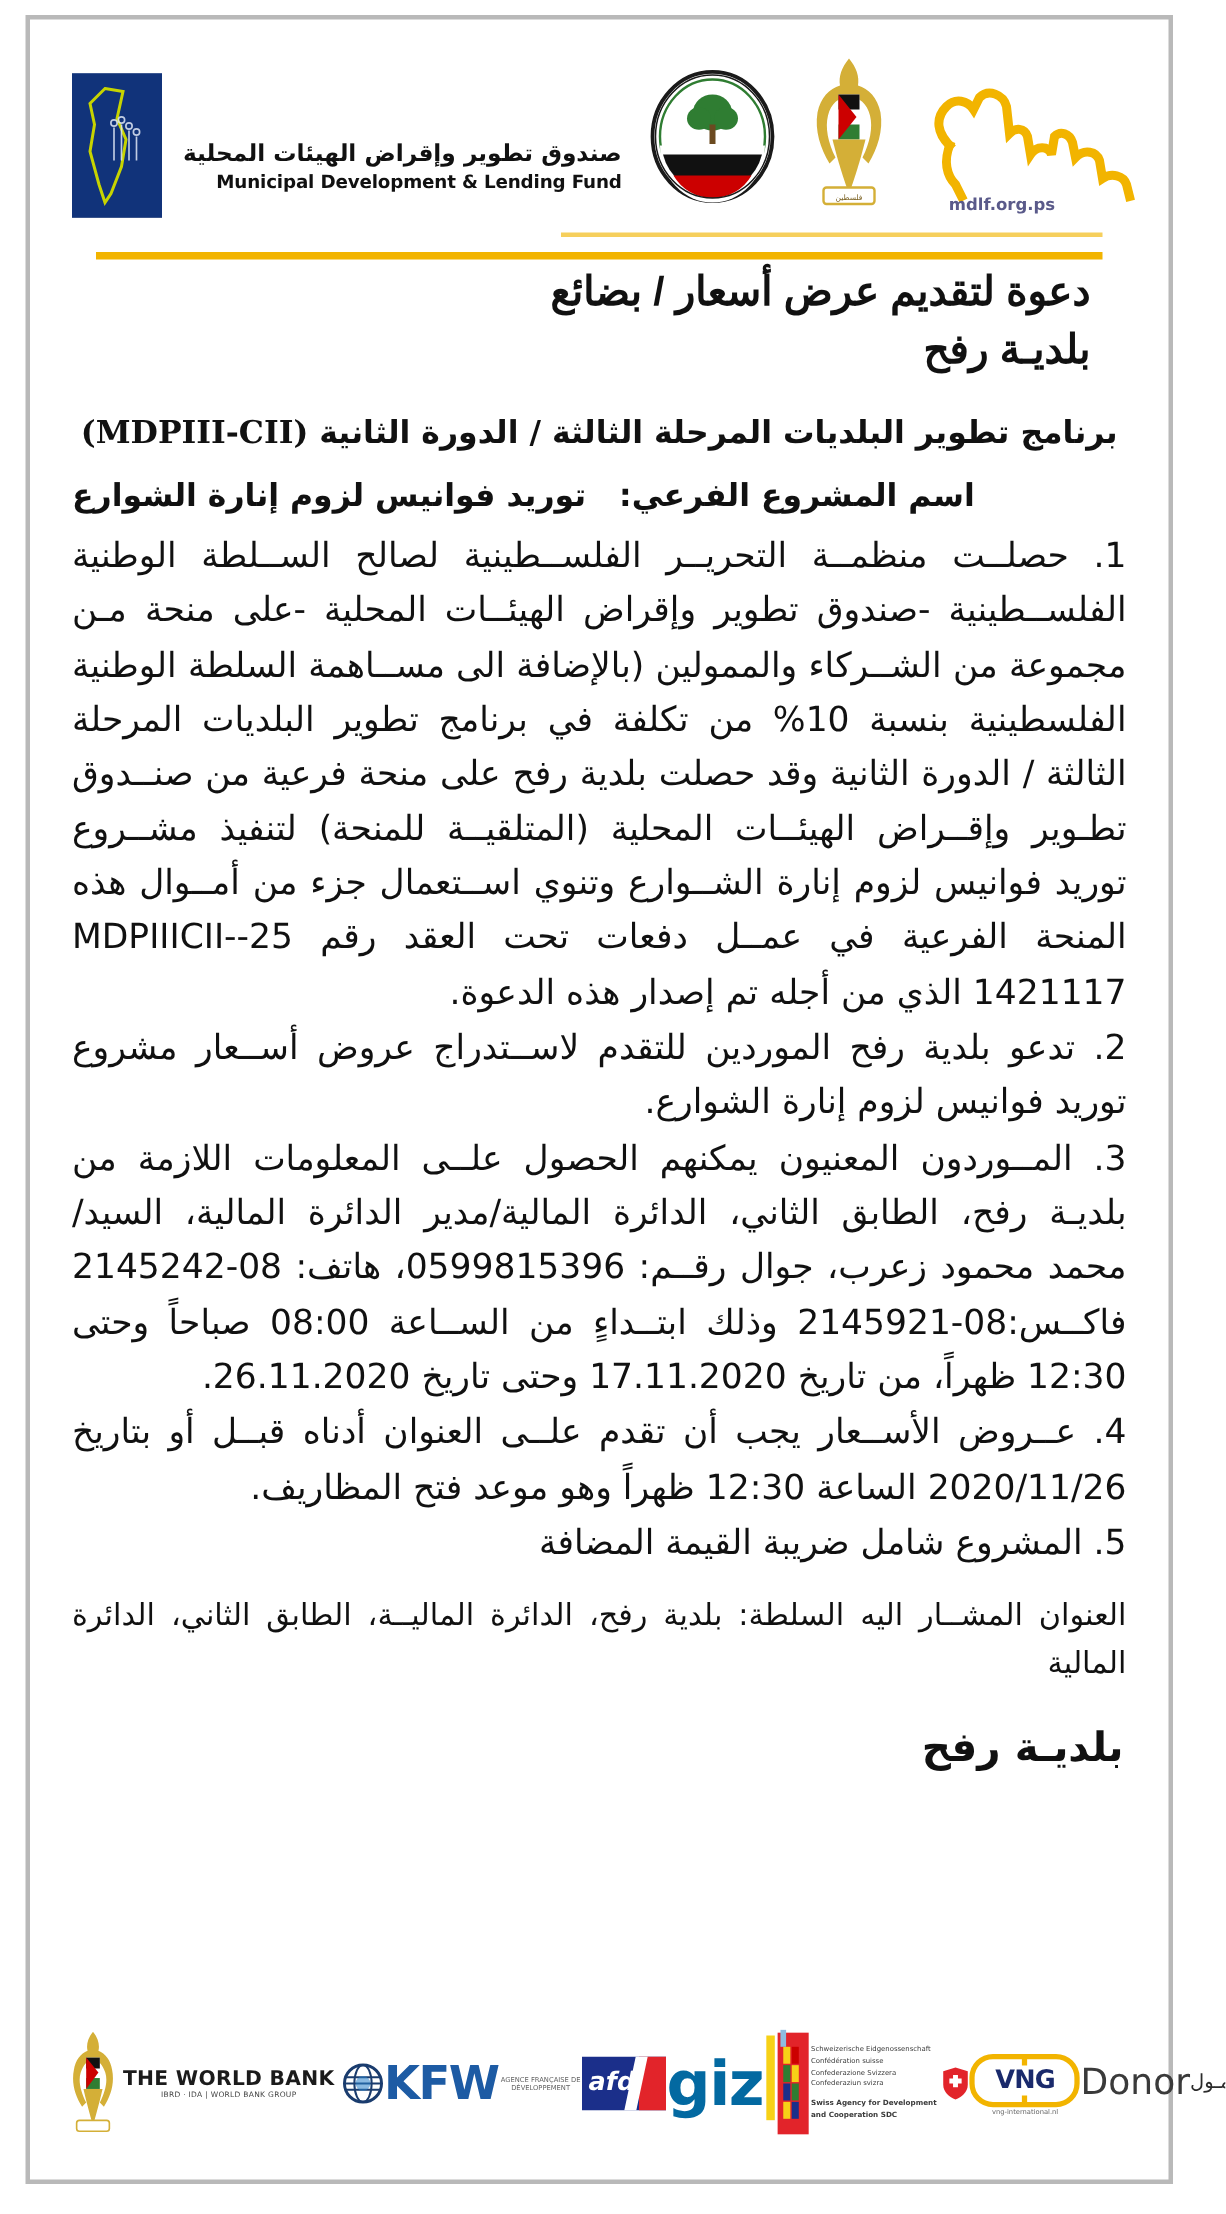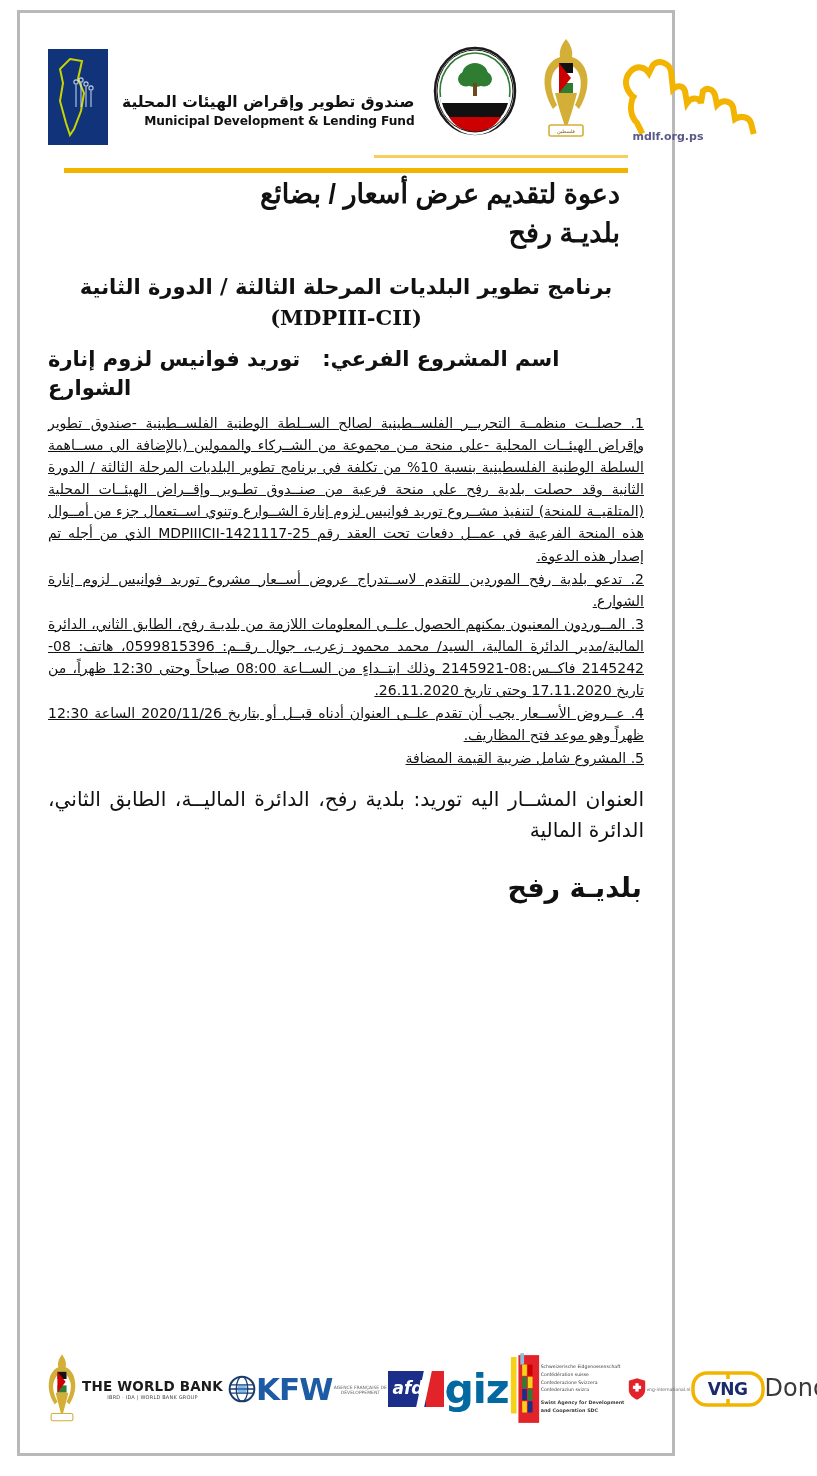--- a/index.html
+++ b/index.html
@@ -11,21 +11,21 @@
   #page {
     position: relative;
     width: 817px;
     height: 1476px;
     background: #ffffff;
     overflow: hidden;
   }
   .sheet {
     position: absolute;
     left: 17px; top: 10px;
-    width: 658px; height: 1446px;
+    width: 765px; height: 1446px;
     background: #ffffff;
     border: 3px solid #b9b9b9;
   }
   .inner {
     position: absolute;
     left: 0; top: 0; right: 0; bottom: 0;
     padding: 14px 22px 10px 22px;
   }
 
   
@@ -112,26 +112,25 @@
     font-weight: bold;
     font-size: 21px;
     color: #111;
     margin: 12px 6px 0 6px;
     line-height: 1.4;
   }
 
   
   .body-text {
     margin: 8px 6px 0 6px;
-    font-size: 14px;
+    font-size: 23px;
     line-height: 1.58;
     color: #111;
     text-align: justify;
     text-justify: inter-word;
-    text-decoration: underline;
   }
   .body-text p {
     margin: 0 0 1px 0;
   }
   .closing {
     margin: 14px 6px 0 6px;
     font-size: 20.2px;
     line-height: 1.55;
     color: #111;
     text-align: justify;
@@ -259,21 +258,21 @@
       </div>
 
       <div class="body-text">
         <p>1. حصلــت منظمــة التحريــر الفلســطينية لصالح الســلطة الوطنية الفلســطينية -صندوق تطوير وإقراض الهيئــات المحلية -على منحة مـن مجموعة من الشــركاء والممولين (بالإضافة الى مســاهمة السلطة الوطنية الفلسطينية بنسبة 10% من تكلفة في برنامج تطوير البلديات المرحلة الثالثة / الدورة الثانية وقد حصلت بلدية رفح على منحة فرعية من صنــدوق تطـوير وإقــراض الهيئــات المحلية (المتلقيــة للمنحة) لتنفيذ مشــروع توريد فوانيس لزوم إنارة الشــوارع وتنوي اســتعمال جزء من أمــوال هذه المنحة الفرعية في عمــل دفعات تحت العقد رقم 25-MDPIIICII-1421117 الذي من أجله تم إصدار هذه الدعوة.</p>
         <p>2. تدعو بلدية رفح الموردين للتقدم لاســتدراج عروض أســعار مشروع توريد فوانيس لزوم إنارة الشوارع.</p>
         <p>3. المــوردون المعنيون يمكنهم الحصول علــى المعلومات اللازمة من بلديـة رفح، الطابق الثاني، الدائرة المالية/مدير الدائرة المالية، السيد/ محمد محمود زعرب، جوال رقــم: 0599815396، هاتف: 08-2145242 فاكــس:08-2145921 وذلك ابتــداءٍ من الســاعة 08:00 صباحاً وحتى 12:30 ظهراً، من تاريخ 17.11.2020 وحتى تاريخ 26.11.2020.</p>
         <p>4. عــروض الأســعار يجب أن تقدم علــى العنوان أدناه قبــل أو بتاريخ 2020/11/26 الساعة 12:30 ظهراً وهو موعد فتح المظاريف.</p>
         <p>5. المشروع شامل ضريبة القيمة المضافة</p>
       </div>
 
-      <div class="closing">العنوان المشــار اليه توريد: بلدية رفح، الدائرة الماليــة، الطابق الثاني، الدائرة المالية</div>
+      <div class="closing">العنوان المشــار اليه السلطة: بلدية رفح، الدائرة الماليــة، الطابق الثاني، الدائرة المالية</div>
 
       <div class="signature">بلديـة رفح</div>
 
       <div class="footer">
 
         <div class="f-item">
           <svg viewBox="0 0 44 82" width="40" height="76" aria-hidden="true">
             <path d="M22 3 C18 8 17 13 18 17 C13 19 9 24 8 31 C6 41 9 50 14 58 L17 55 C13 47 11 39 13 33 C15 27 18 24 22 23 C26 24 29 27 31 33 C33 39 31 47 27 55 L30 58 C35 50 38 41 36 31 C35 24 31 19 26 17 C27 13 26 8 22 3 Z" fill="#d4af37"></path>
             <rect x="17" y="22" width="10" height="23" fill="#ffffff"></rect>
             <rect x="17" y="22" width="10" height="8" fill="#111111"></rect>
@@ -342,21 +341,21 @@
             <div>Schweizerische Eidgenossenschaft</div>
             <div>Confédération suisse</div>
             <div>Confederazione Svizzera</div>
             <div>Confederaziun svizra</div>
             <div style="height:5px;"></div>
             <div><b>Swiss Agency for Development</b></div>
             <div><b>and Cooperation SDC</b></div>
           </div>
         </div>
 
-        <div class="f-item" style="flex-direction:row;">
+        <div class="f-item" style="flex-direction:column;">
           <div style="position:relative;width:74px;height:38px;">
             <svg viewBox="0 0 74 38" width="74" height="38" aria-hidden="true">
               <rect x="2" y="3" width="70" height="32" rx="14" fill="none" stroke="#f2b400" stroke-width="3.5"></rect>
               <path d="M37 3 v32" stroke="#f2b400" stroke-width="3.5"></path>
             </svg>
             <span class="vng-text" style="position:absolute;left:50%;top:50%;transform:translate(-50%,-50%);background:#fff;padding:0 4px;">VNG</span>
           </div>
           <div class="tiny">vng-international.nl</div>
         </div>
 

